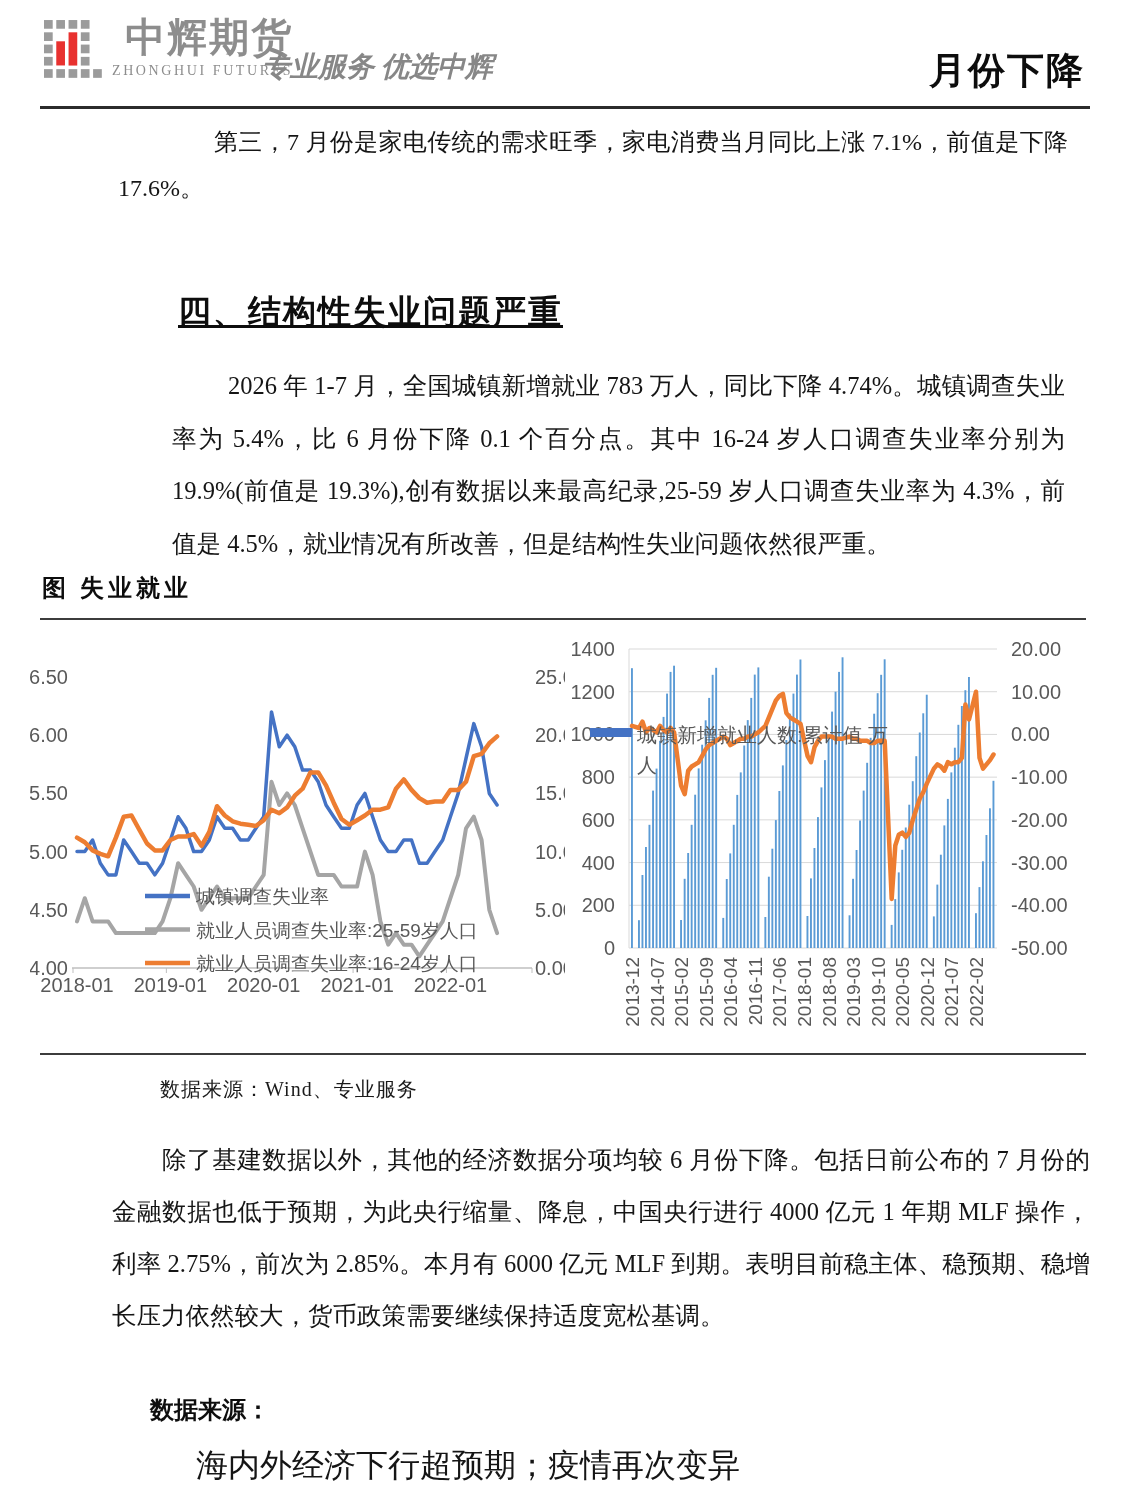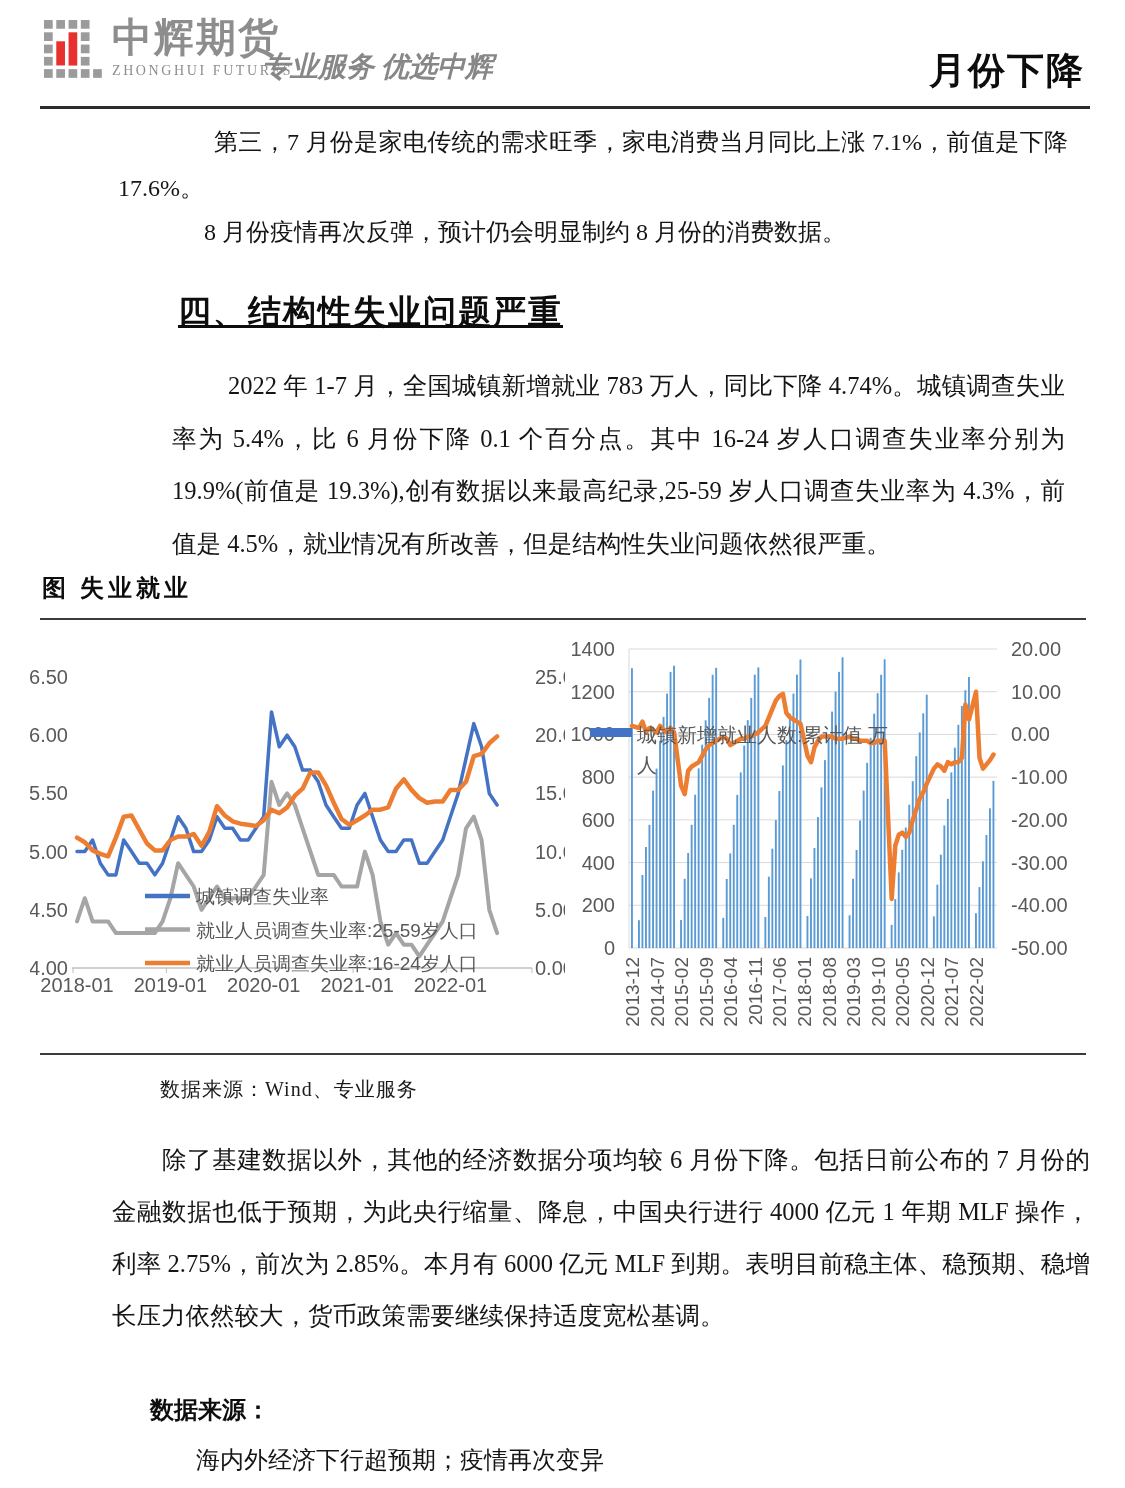--- a/index.html
+++ b/index.html
@@ -1,30 +1,30 @@
 <!DOCTYPE html>
 <html><head>
 <meta charset="utf-8">
 <style>
   html,body{margin:0;padding:0;background:#ffffff;}
   .page{position:relative;width:1125px;height:1488px;background:#fff;overflow:hidden;
         font-family:"Liberation Serif",serif;color:#111;}
   .abs{position:absolute;}
   .para{font-size:24px;line-height:46px;text-align:justify;color:#151515;}
   .divider{background:#2b2b2b;}
-  .logo-title{font-size:40px;font-weight:bold;color:#8d8d8d;letter-spacing:2px;line-height:1;}
+  .logo-title{font-size:40px;font-weight:bold;color:#8d8d8d;letter-spacing:2px;line-height:1;text-align:right;}
   .logo-sub{font-size:14px;color:#8d8d8d;letter-spacing:2.6px;line-height:1;margin-top:6px;}
   .logo-slogan{font-size:28px;font-style:italic;color:#878787;font-weight:bold;
                font-family:Liberation Serif, serif;}
   .doc-type{font-size:37px;font-weight:bold;color:#0d0d0d;letter-spacing:2px;}
   .sec-head{font-size:33px;font-weight:bold;color:#0d0d0d;letter-spacing:2px;}
   .fig-label{font-size:24px;font-weight:bold;color:#0d0d0d;letter-spacing:4px;}
   .src-line{font-size:20px;color:#1a1a1a;letter-spacing:1px;}
   .risk-title{font-size:24px;font-weight:bold;color:#0d0d0d;}
-  .risk-body{font-size:24px;color:#151515;}
+  .risk-body{font-size:32px;color:#151515;}
   svg text{font-family:"Liberation Sans",sans-serif;fill:#595959;}
 </style>
 </head>
 <body>
 
 <div class="page">
 
   <div class="abs" style="left:44px;top:20px;">
     <svg width="58" height="60" viewBox="0 0 60 62">
       <g class="logo-gray">
@@ -52,25 +52,24 @@
   </div>
   <div class="abs" style="left:112px;top:18px;">
     <div class="logo-title">中辉期货</div>
     <div class="logo-sub">ZHONGHUI FUTURES</div>
   </div>
   <div class="abs logo-slogan" style="left:262px;top:48px;">专业服务 优选中辉</div>
   <div class="abs doc-type" style="right:40px;top:46px;">月份下降</div>
   <div class="abs divider" style="left:40px;top:106px;width:1050px;height:3px;"></div>
 
   <div class="abs para" style="left:118px;top:119px;width:950px;text-indent:96px;">第三，7 月份是家电传统的需求旺季，家电消费当月同比上涨 7.1%，前值是下降 17.6%。</div>
-  <div class="abs para" style="left:118px;top:209px;width:950px;text-indent:86px;">8 月份疫情再次反弹，预计仍会明显制约 8 月份的消费数据。</div>
 
   <div class="abs sec-head" style="left:178px;top:290px;text-decoration:underline;">四、结构性失业问题严重</div>
 
-  <div class="abs para" style="left:172px;top:360px;width:893px;font-size:24.5px;line-height:52.5px;text-indent:56px;">2022 年 1-7 月，全国城镇新增就业 783 万人，同比下降 4.74%。城镇调查失业率为 5.4%，比 6 月份下降 0.1 个百分点。其中 16-24 岁人口调查失业率分别为 19.9%(前值是 19.3%),创有数据以来最高纪录,25-59 岁人口调查失业率为 4.3%，前值是 4.5%，就业情况有所改善，但是结构性失业问题依然很严重。</div>
+  <div class="abs para" style="left:172px;top:360px;width:893px;font-size:24.5px;line-height:52.5px;text-indent:56px;">2026 年 1-7 月，全国城镇新增就业 783 万人，同比下降 4.74%。城镇调查失业率为 5.4%，比 6 月份下降 0.1 个百分点。其中 16-24 岁人口调查失业率分别为 19.9%(前值是 19.3%),创有数据以来最高纪录,25-59 岁人口调查失业率为 4.3%，前值是 4.5%，就业情况有所改善，但是结构性失业问题依然很严重。</div>
 
   <div class="abs fig-label" style="left:42px;top:572px;">图 失业就业</div>
   <div class="abs divider" style="left:40px;top:618px;width:1046px;height:2px;background:#3c3c3c;"></div>
 
   <svg class="abs" style="left:30px;top:628px;" width="535" height="385" id="chart-left">
       <text x="38" y="56" text-anchor="end" font-size="20" fill="#595959">6.50</text>
       <text x="38" y="114.2" text-anchor="end" font-size="20" fill="#595959">6.00</text>
       <text x="38" y="172.4" text-anchor="end" font-size="20" fill="#595959">5.50</text>
       <text x="38" y="230.6" text-anchor="end" font-size="20" fill="#595959">5.00</text>
       <text x="38" y="288.8" text-anchor="end" font-size="20" fill="#595959">4.50</text>

